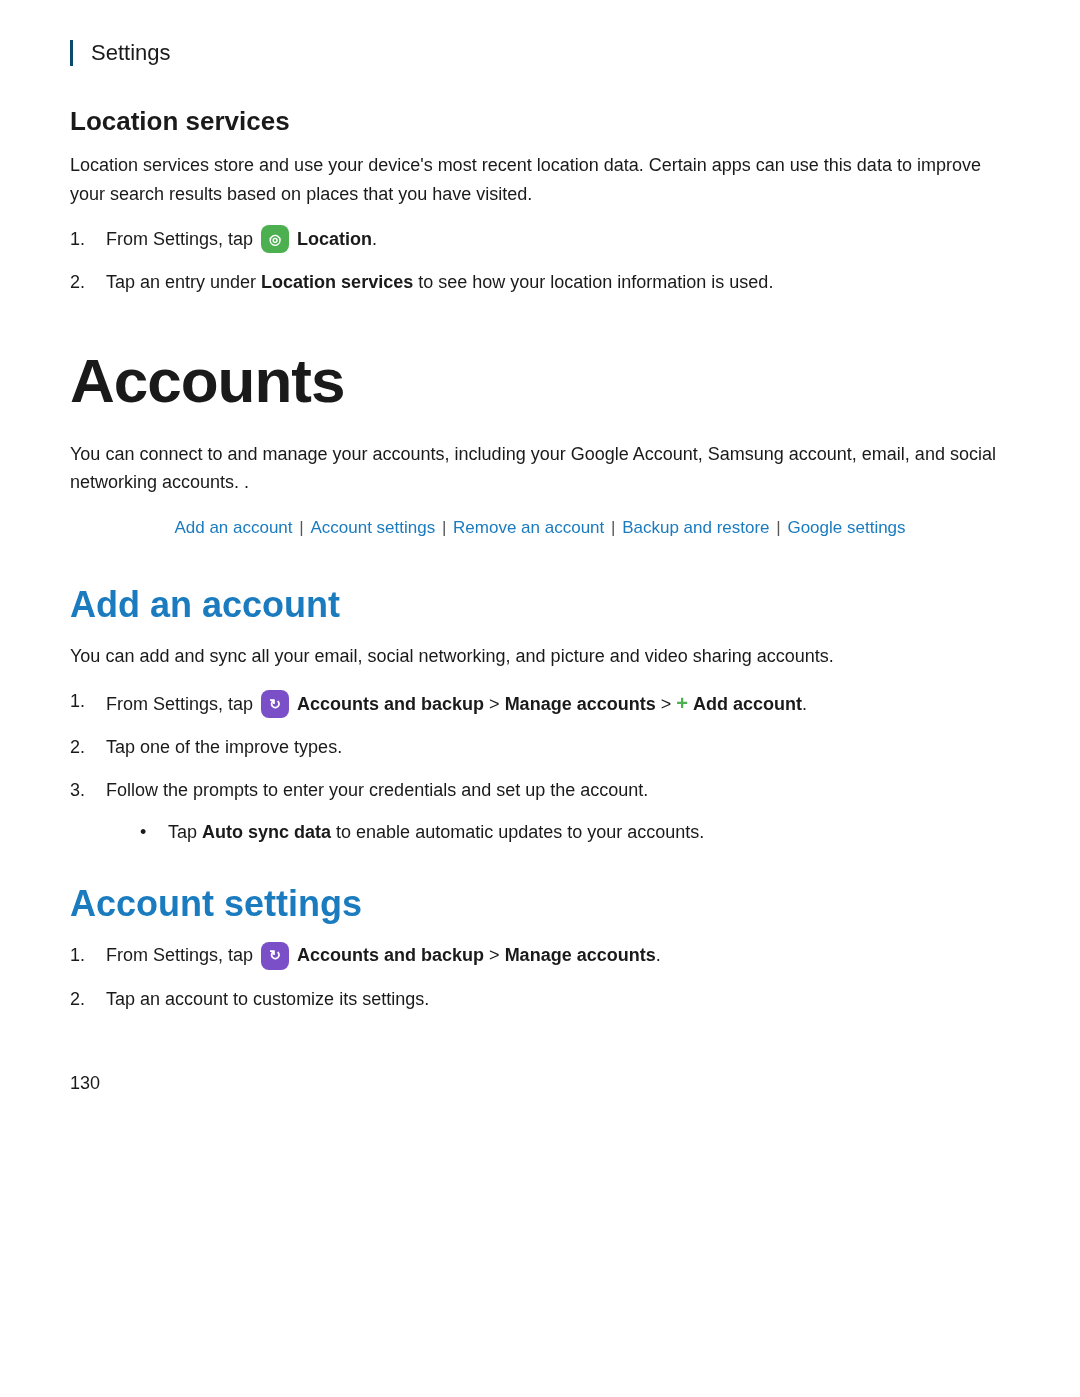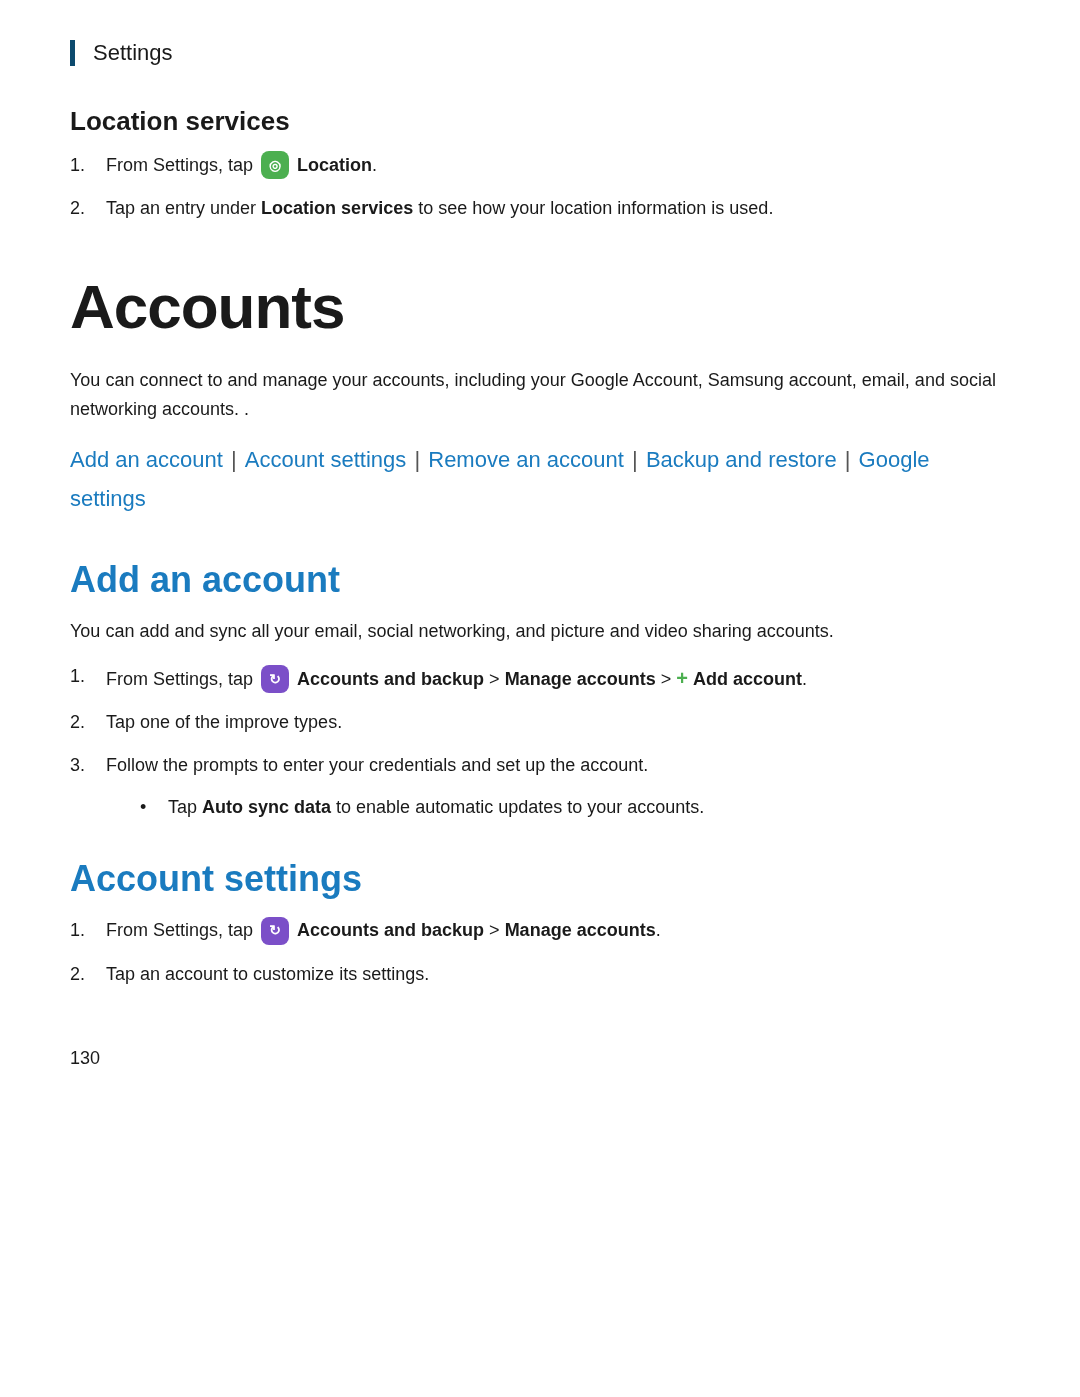--- a/index.html
+++ b/index.html
@@ -17,21 +17,21 @@
       min-height: 1397px;
       position: relative;
     }
 
     .page-container {
       padding: 40px 70px 60px 70px;
       max-width: 1080px;
     }
 
     .settings-header {
-      border-left: 5px solid #0c4a6e;
+      border-left: 3px solid #0c4a6e;
       padding-left: 18px;
       margin-bottom: 40px;
     }
 
     .settings-header-text {
       font-size: 22px;
       font-weight: normal;
       color: #1a1a1a;
       font-family: 'Arial', sans-serif;
     }
@@ -90,23 +90,24 @@
       font-family: 'Arial', sans-serif;
       color: #1a1a1a;
       margin-bottom: 24px;
       margin-top: 10px;
       letter-spacing: -1px;
     }
 
     
     .links-row {
       margin-bottom: 40px;
-      font-size: 22px;
+      font-size: 17px;
       font-family: 'Arial', sans-serif;
       line-height: 1.8;
+      text-align: center;
     }
 
     .link-text {
       color: #1a7bbf;
       text-decoration: none;
     }
 
     .link-separator {
       color: #555;
       margin: 0 2px;
@@ -198,20 +199,21 @@
 <body>
 
 <div class="page-container">
 
   <div class="settings-header">
     <span class="settings-header-text">Settings</span>
   </div>
 
   <div class="location-section">
     <h2 class="section-title">Location services</h2>
+    <p class="body-text">Location services store and use your device's most recent location data. Certain apps can use this data to improve your search results based on places that you have visited.</p>
 
     <ol class="numbered-list">
       <li>
         <span class="list-number">1.</span>
         <span class="list-content">
           From Settings, tap
           <span class="inline-icon icon-green">
             <span class="icon-symbol">◎</span>
           </span>
           <span class="bold-text">Location</span>.

